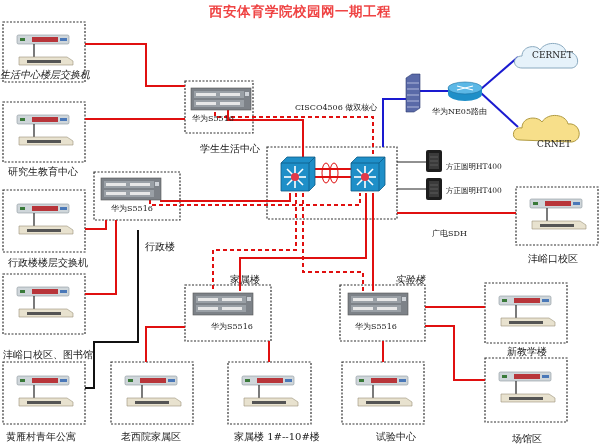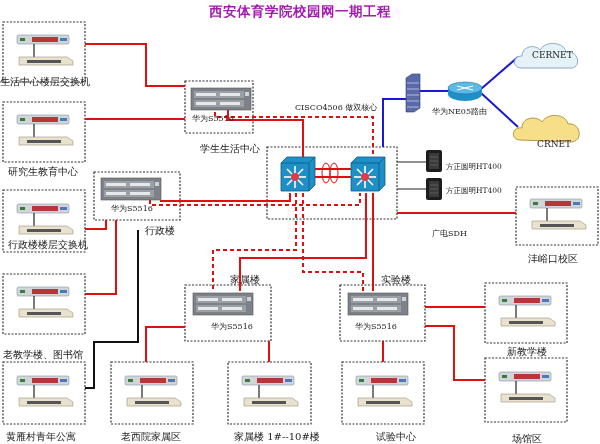--- a/index.html
+++ b/index.html
@@ -1,20 +1,20 @@
 <!DOCTYPE html>
 <html><head>
 <meta charset="utf-8">
 <style>
   html, body { margin: 0; padding: 0; background: #ffffff; }
   body { width: 600px; height: 444px; position: relative; overflow: hidden;
          font-family: "DejaVu Serif", "Liberation Serif", serif; }
   #diagram { position: absolute; left: 0; top: 0; width: 600px; height: 444px; }
   .title { position: absolute; left: 0; width: 600px; top: 3px; text-align: center;
-           font-size: 13.5px; font-weight: bold; color: #a21caf; letter-spacing: 0.5px; }
+           font-size: 13.5px; font-weight: bold; color: #ef4444; letter-spacing: 0.5px; }
   .lbl { position: absolute; font-size: 10px; color: #222; white-space: nowrap; }
   .lbl.small { font-size: 8px; }
   .lbl.bold { font-weight: normal; }
 </style>
 </head>
 <body>
 
 <svg id="diagram" viewBox="0 0 600 444">
   <defs>
     <g id="access-switch">
@@ -174,40 +174,40 @@
   <use href="#access-switch" x="125" y="376"></use>
   <use href="#access-switch" x="242" y="376"></use>
   <use href="#access-switch" x="356" y="376"></use>
   <use href="#access-switch" x="499" y="296"></use>
   <use href="#access-switch" x="499" y="372"></use>
   <use href="#access-switch" x="530" y="199"></use>
 </svg>
 
 <div class="title">西安体育学院校园网一期工程</div>
 
-<div class="lbl" style="left:0px;top:75px;">生活中心楼层交换机</div>
+<div class="lbl" style="left:0px;top:68px;font-style:italic;">生活中心楼层交换机</div>
 <div class="lbl" style="left:8px;top:165px;">研究生教育中心</div>
-<div class="lbl" style="left:8px;top:238px;font-family:Liberation Serif, serif;">行政楼楼层交换机</div>
-<div class="lbl" style="left:3px;top:348px;">老教学楼、图书馆</div>
+<div class="lbl" style="left:8px;top:256px;font-family:Liberation Serif, serif;">行政楼楼层交换机</div>
+<div class="lbl" style="left:3px;top:348px;">沣峪口校区、图书馆</div>
 <div class="lbl" style="left:6px;top:430px;">黄雁村青年公寓</div>
 <div class="lbl" style="left:121px;top:430px;text-align:center;">老西院家属区</div>
 <div class="lbl" style="left:234px;top:430px;">家属楼 1#--10#楼</div>
 <div class="lbl" style="left:376px;top:430px;">试验中心</div>
 <div class="lbl" style="left:507px;top:345px;">新教学楼</div>
 <div class="lbl" style="left:512px;top:432px;">场馆区</div>
 <div class="lbl" style="left:528px;top:252px;">沣峪口校区</div>
 
 <div class="lbl small bold" style="left:192px;top:113px;">华为S5516</div>
 <div class="lbl small bold" style="left:111px;top:203px;">华为S5516</div>
 <div class="lbl small bold" style="left:211px;top:321px;">华为S5516</div>
 <div class="lbl small bold" style="left:355px;top:321px;">华为S5516</div>
 
-<div class="lbl" style="left:145px;top:224px;">行政楼</div>
+<div class="lbl" style="left:145px;top:240px;">行政楼</div>
 <div class="lbl" style="left:230px;top:273px;">家属楼</div>
-<div class="lbl" style="left:381px;top:273px;">实验楼</div>
+<div class="lbl" style="left:395px;top:273px;font-style:italic;">实验楼</div>
 <div class="lbl" style="left:200px;top:142px;">学生生活中心</div>
 
 <div class="lbl small" style="left:295px;top:102px;">CISCO4506 做双核心</div>
 
 <div class="lbl small bold" style="left:432px;top:106px;">华为NE05路由</div>
 <div class="lbl bold" style="left:532px;top:50px;font-size:9px;">CERNET</div>
 <div class="lbl bold" style="left:537px;top:122px;font-size:9px;margin-top:17px;">CRNET</div>
 <div class="lbl small bold" style="left:432px;top:228px;">广电SDH</div>
 
 <div class="lbl small bold" style="left:446px;top:162px;font-size:7.5px;">方正圆明HT400</div>

